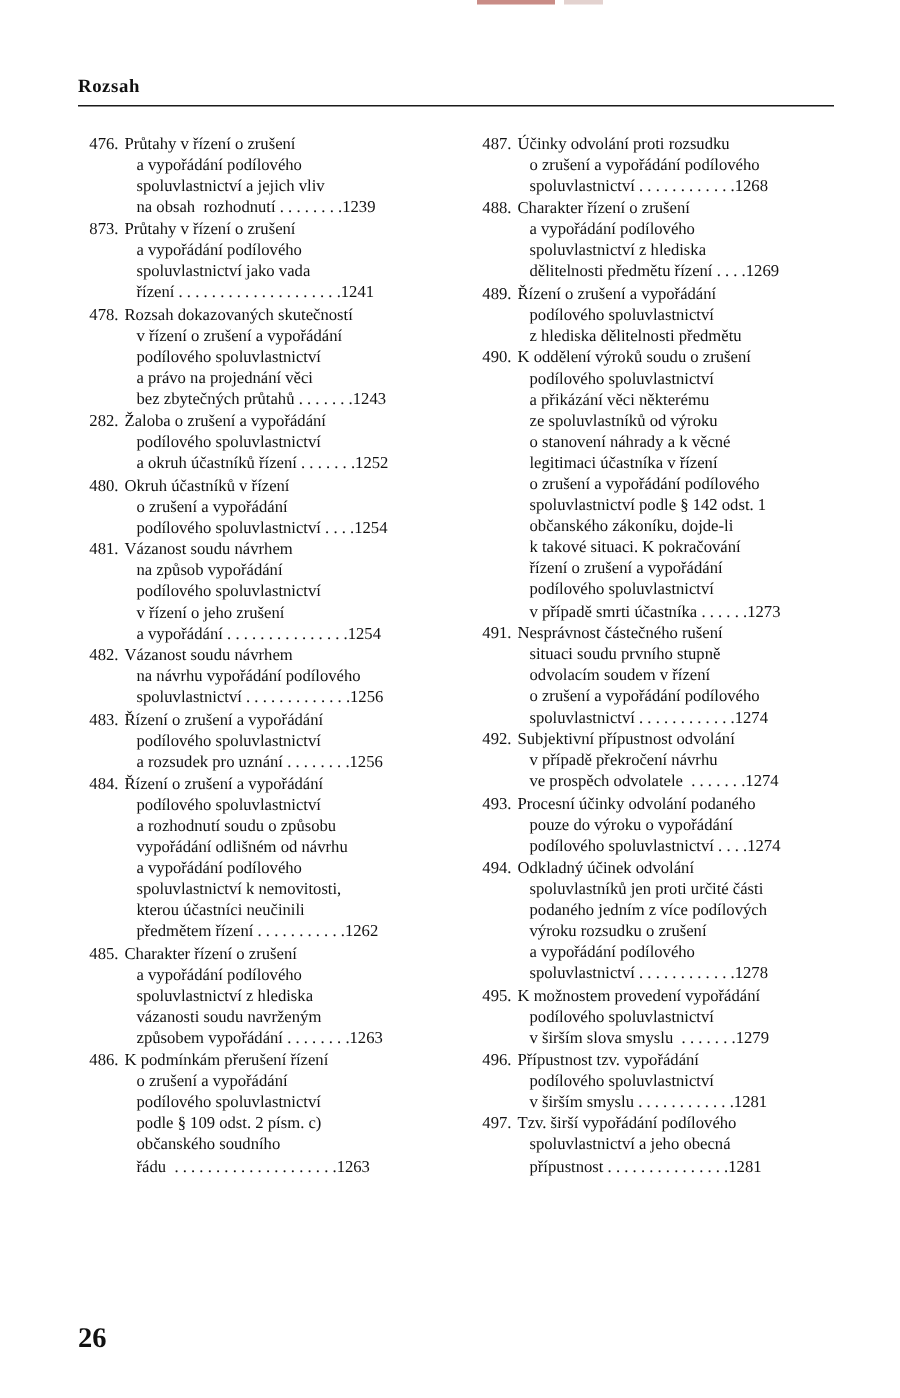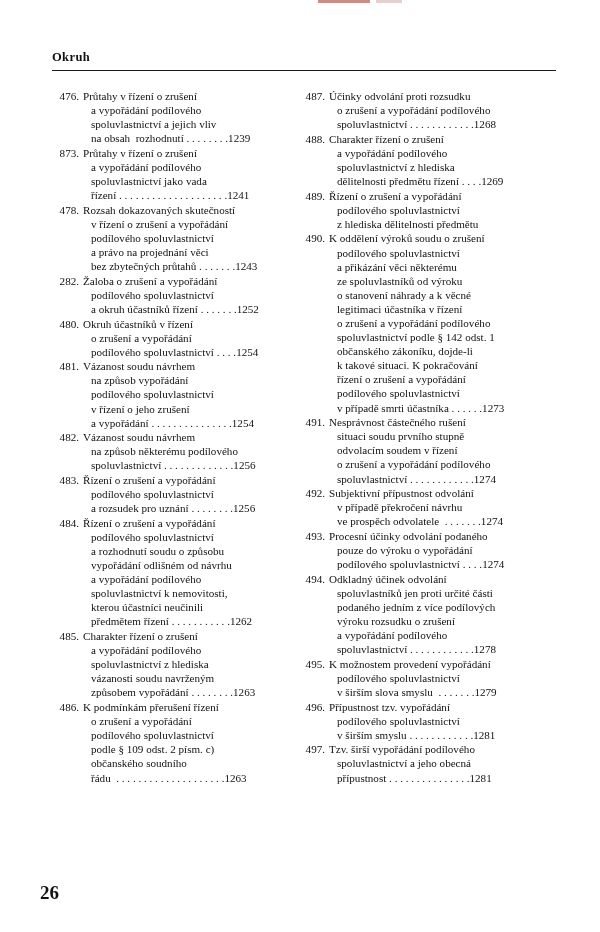--- a/index.html
+++ b/index.html
@@ -49,21 +49,21 @@
     letter-spacing: 0.4px;
     padding-bottom: 5px;
   }
   .head-rule {
     border-bottom: 1px solid #1a1a1a;
     margin-bottom: 18px;
   }
 
   .columns {
     display: flex;
-    gap: 2px;
+    gap: 18px;
     align-items: flex-start;
   }
   .col {
     width: 244px;
     flex: 0 0 244px;
   }
 
   .entry {
     display: flex;
     font-size: 11.1px;
@@ -82,37 +82,37 @@
   .body-txt .ln {
     display: block;
     white-space: pre;
   }
   .body-txt .ln.ind {
     padding-left: 8px;
   }
 
   .folio {
     position: absolute;
-    left: 40px;
+    left: 52px;
     bottom: 28px;
     font-size: 19px;
     font-weight: bold;
   }
 </style>
 </head>
 <body>
 
 <div class="scan-top">
   <div class="mark m1"></div>
   <div class="mark m2"></div>
 </div>
 
 <div class="page">
 
-  <div class="running-head">Okruh</div>
+  <div class="running-head">Rozsah</div>
   <div class="head-rule"></div>
 
   <div class="columns">
     <div class="col" id="col-0">
         <div class="entry">
           <span class="num">476.</span>
           <span class="body-txt">
             <span class="ln">Průtahy v řízení o zrušení</span>
             <span class="ln ind">a vypořádání podílového</span>
             <span class="ln ind">spolu­vlastnictví a jejich vliv</span>
@@ -161,21 +161,21 @@
             <span class="ln ind">na způsob vypořádání</span>
             <span class="ln ind">podílového spoluvlastnictví</span>
             <span class="ln ind">v řízení o jeho zrušení</span>
             <span class="ln ind">a vypořádání . . . . . . . . . . . . . . .1254</span>
           </span>
         </div>
         <div class="entry">
           <span class="num">482.</span>
           <span class="body-txt">
             <span class="ln">Vázanost soudu návrhem</span>
-            <span class="ln ind">na způsob některému podílového</span>
+            <span class="ln ind">na návrhu vypořádání podílového</span>
             <span class="ln ind">spoluvlastnictví . . . . . . . . . . . . .1256</span>
           </span>
         </div>
         <div class="entry">
           <span class="num">483.</span>
           <span class="body-txt">
             <span class="ln">Řízení o zrušení a vypořádání</span>
             <span class="ln ind">podílového spoluvlastnictví</span>
             <span class="ln ind">a rozsudek pro uznání . . . . . . . .1256</span>
           </span>

